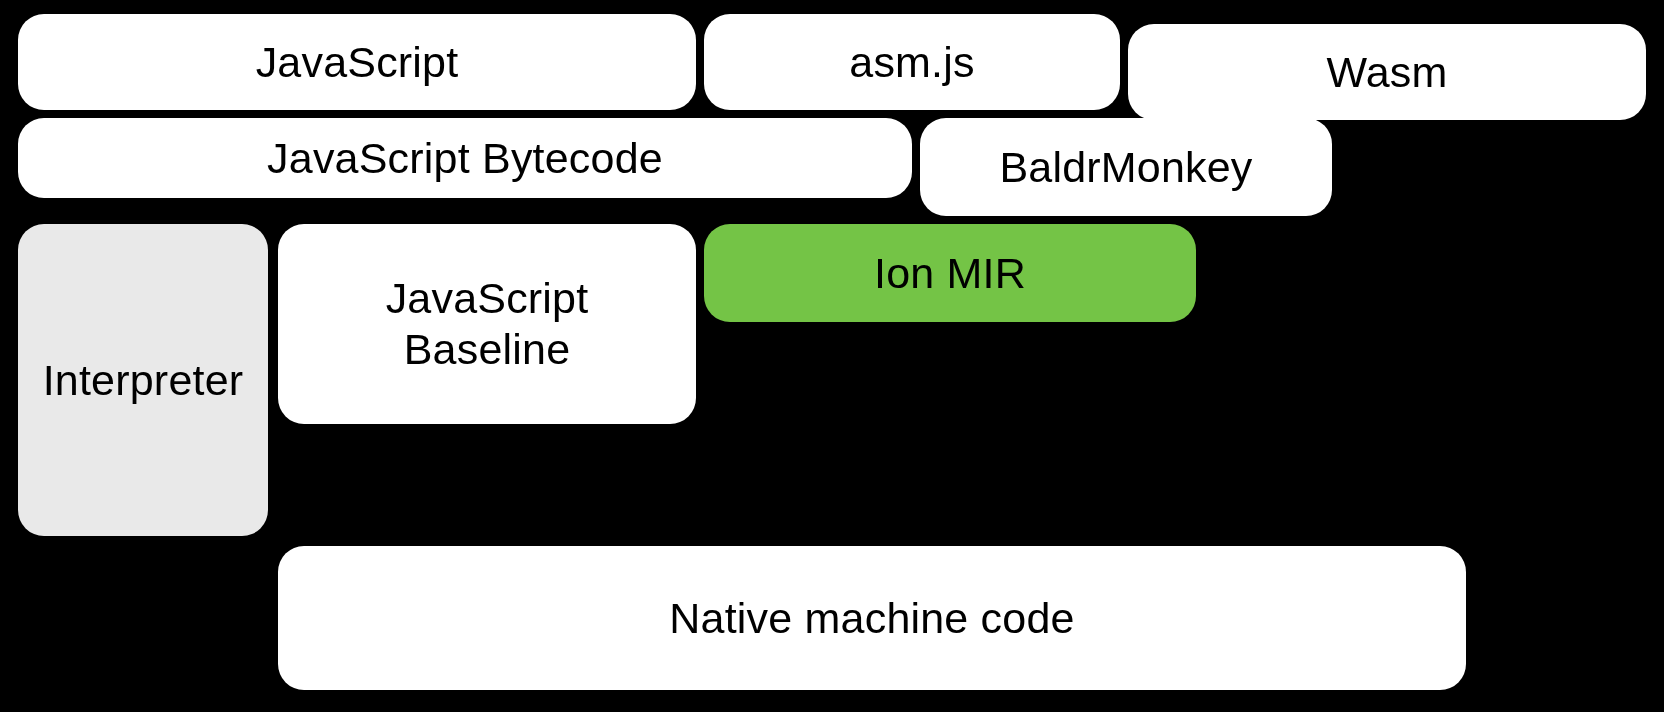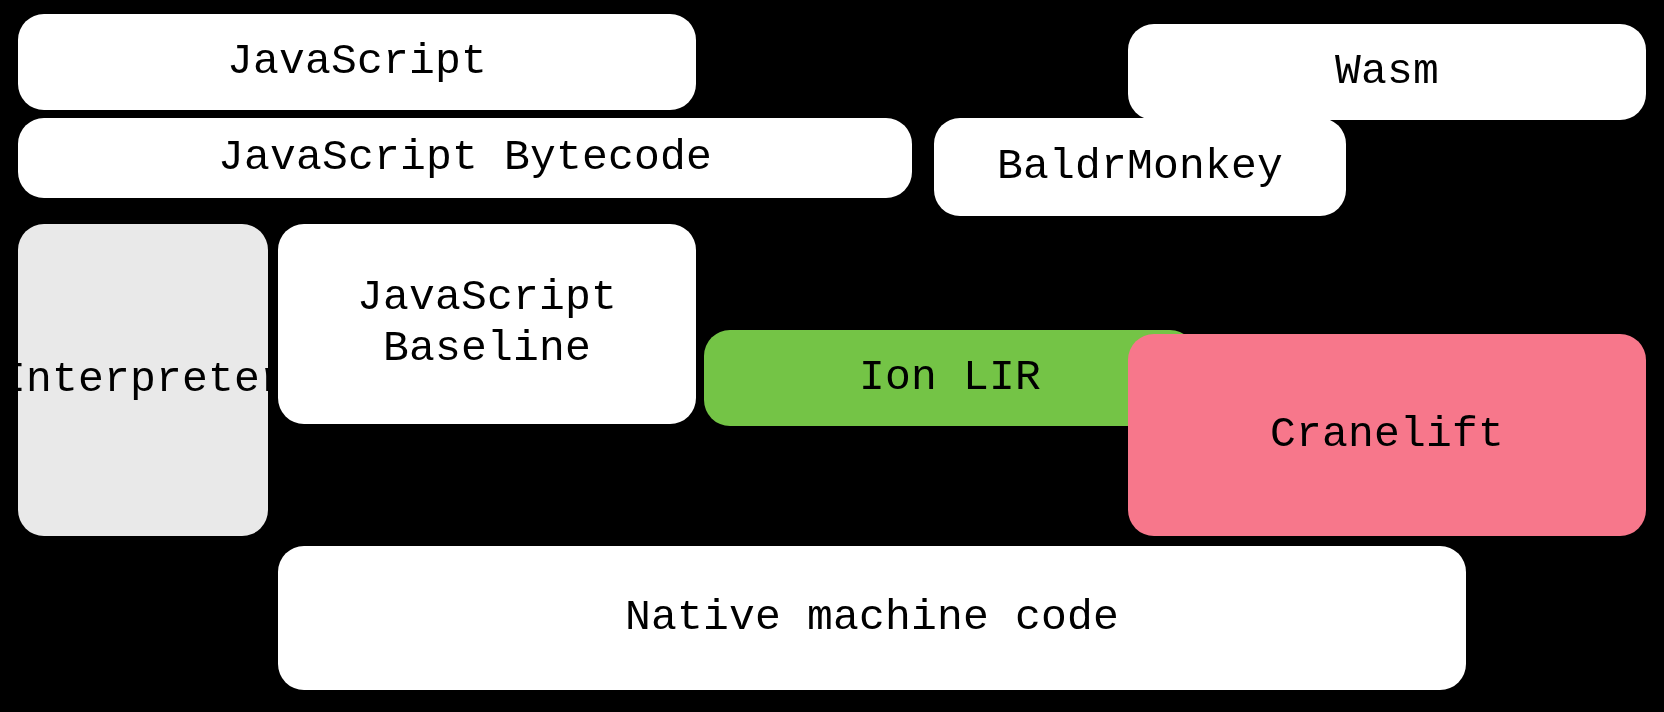--- a/index.html
+++ b/index.html
@@ -6,21 +6,21 @@
     margin: 0;
     padding: 0;
     background: #000000;
   }
   #stage {
     position: relative;
     width: 1664px;
     height: 712px;
     background: #000000;
     overflow: hidden;
-    font-family: Liberation Mono, monospace;
+    font-family: Liberation Sans, sans-serif;
   }
   .node {
     position: absolute;
     box-sizing: border-box;
     border-radius: 26px;
     display: flex;
     align-items: center;
     justify-content: center;
     text-align: center;
     color: #000000;
@@ -37,33 +37,33 @@
   .fill-green { background: #74C446; }
   .fill-pink  { background: #F7778B; }
 </style>
 </head>
 <body>
 
 <div id="stage">
 
   <div class="node fill-white" style="left:18px; top:14px; width:678px; height:96px;">JavaScript</div>
 
+  <div class="node fill-white" style="left:704px; top:14px; width:416px; height:96px;">asm.js</div>
 
   <div class="node fill-white" style="left:1128px; top:24px; width:518px; height:96px;">Wasm</div>
 
   <div class="node fill-white" style="left:18px; top:118px; width:894px; height:80px;">JavaScript Bytecode</div>
 
-  <div class="node fill-white" style="left:920px; top:118px; width:412px; height:98px;margin-left:14px;">BaldrMonkey</div>
+  <div class="node fill-white" style="left:920px; top:118px; width:412px; height:98px;">BaldrMonkey</div>
 
   <div class="node fill-grey" style="left:18px; top:224px; width:250px; height:312px;">Interpreter</div>
 
   <div class="node fill-white" style="left:278px; top:224px; width:418px; height:200px;">JavaScript
 Baseline</div>
 
+  <div class="node fill-green" style="left:704px; top:224px; width:492px; height:98px;">Ion MIR</div>
 
-  <div class="node fill-green" style="left:704px; top:330px; width:492px; height:96px;">Ion LIR</div>
 
-  <div class="node fill-pink" style="left:1128px; top:334px; width:518px; height:202px;">Cranelift</div>
 
 
   <div class="node fill-white" style="left:278px; top:546px; width:1188px; height:144px;">Native machine code</div>
 
 </div>
 
 </body></html>

